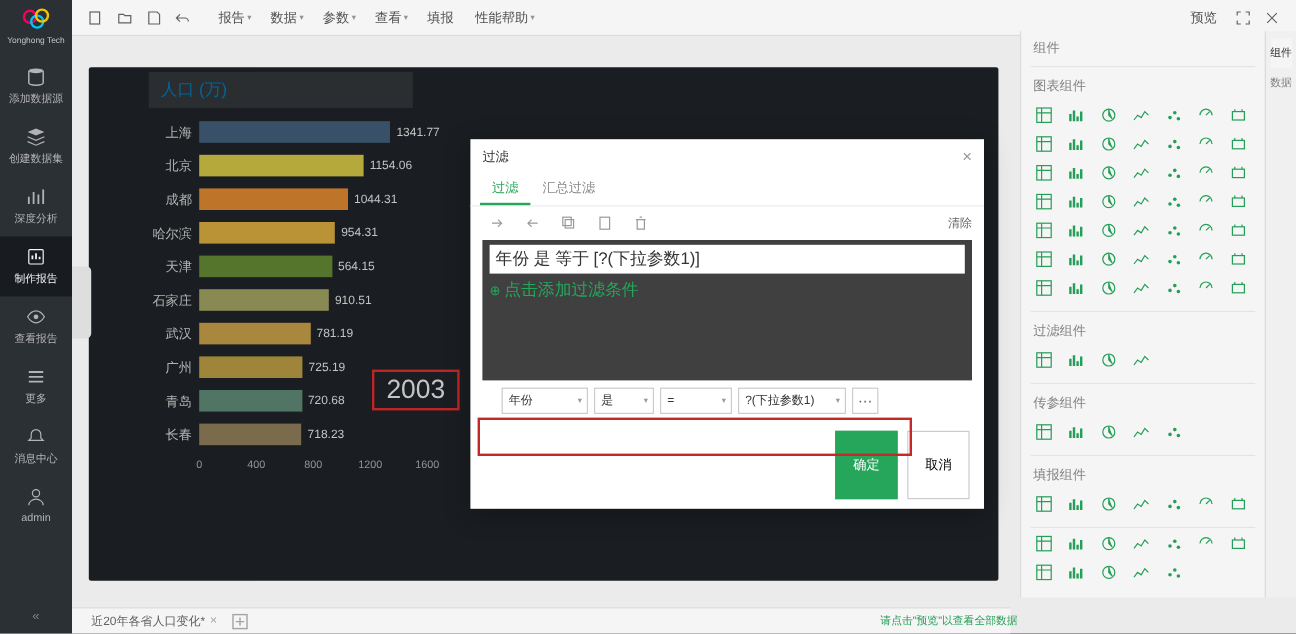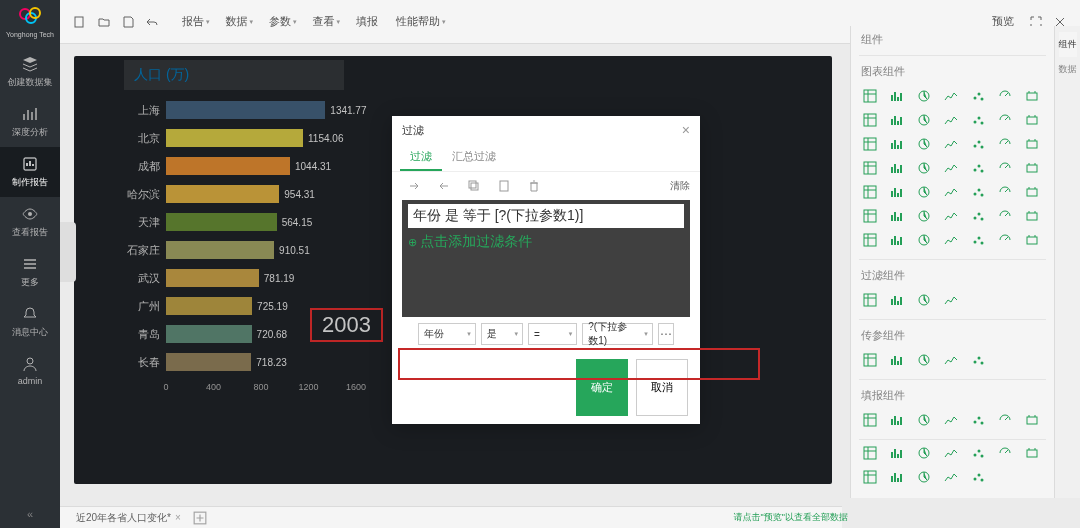--- a/index.html
+++ b/index.html
@@ -10,21 +10,21 @@
     .brand{font-size:7px;text-align:center;line-height:9px;color:#ccc;margin-bottom:8px}
     .sitem{display:flex;flex-direction:column;align-items:center;width:100%;padding:8px 0;cursor:pointer}
     .sitem.active{background:#1a1e22}
     .sitem .icn{width:18px;height:18px;margin-bottom:3px;display:flex;align-items:center;justify-content:center;color:#bbb}
     .sitem .icn svg{width:16px;height:16px;fill:#bbb}
     .sitem.active .icn svg{fill:#fff}
     .sitem .lbl{font-size:9px;color:#bbb}
     .sitem.active .lbl{color:#fff}
     .coll{position:absolute;bottom:8px;color:#888}
     .card{position:absolute;left:74px;top:56px;width:758px;height:428px;background:#1c1f23;border-radius:2px}
-    .top{position:absolute;left:60px;top:0;right:0;height:44px;background:#fff;border-bottom:1px solid #e4e4e4;display:flex;align-items:center;padding:0 8px;z-index:4}
+    .top{position:absolute;left:60px;top:0;right:0;height:30px;background:#fff;border-bottom:1px solid #e4e4e4;display:flex;align-items:center;padding:0 8px;z-index:4}
     .ticn{width:20px;height:20px;display:flex;align-items:center;justify-content:center;margin:0 2px;color:#666;cursor:pointer}
     .ticn svg{width:12px;height:12px;fill:#666}
     .tmenu{padding:0 8px;font-size:11px;color:#555;cursor:pointer;display:flex;align-items:center}
     .tmenu::after{content:"▾";font-size:7px;margin-left:2px;color:#999}
     .tmenu.nodrop::after{content:""}
     .topr{margin-left:auto;display:flex;align-items:center}
     .chart{position:absolute;left:124px;top:60px;width:266px;height:396px;color:#ccc;z-index:3}
     .ctitle{background:rgba(255,255,255,.08);padding:6px 10px;font-size:14px;color:#0369a1;width:220px}
     .rows{margin-top:6px}
     .row{display:flex;align-items:center;height:28px;font-size:11px}
@@ -42,21 +42,21 @@
     .rsep{height:1px;background:#eee;margin:2px 8px}
     .rtabs{position:absolute;right:0;top:26px;width:26px;height:472px;background:#fafafa;border-left:1px solid #e4e4e4;z-index:5;display:flex;flex-direction:column;align-items:center;padding-top:6px;font-size:9px;color:#888}
     .rtab{padding:6px 0;writing-mode:horizontal-tb;cursor:pointer}
     .rtab.active{background:#fff;color:#333}
     .tabs{position:absolute;left:60px;bottom:0;right:238px;height:22px;background:#fff;border-top:1px solid #e4e4e4;display:flex;align-items:center;padding:0 8px;z-index:4}
     .tab{font-size:10px;color:#666;padding:0 8px;display:flex;align-items:center}
     .tab::after{content:"×";margin-left:4px;color:#aaa;font-size:10px}
     .tabadd{width:14px;height:14px;margin-left:4px;cursor:pointer}
     .hint{position:absolute;right:232px;bottom:4px;font-size:9px;color:#26a65b;z-index:4}
     .overlay{position:absolute;inset:0;background:rgba(0,0,0,.04);z-index:10}
-    .modal{position:absolute;left:392px;top:116px;width:308px;height:308px;background:#fff;box-shadow:0 4px 20px rgba(0,0,0,.25);z-index:20;display:flex;flex-direction:column}
+    .modal{position:absolute;left:392px;top:116px;width:428px;height:308px;background:#fff;box-shadow:0 4px 20px rgba(0,0,0,.25);z-index:20;display:flex;flex-direction:column}
     .mtitle{padding:6px 10px;font-size:11px;display:flex;align-items:center}
     .mclose{margin-left:auto;cursor:pointer;color:#999;font-size:14px}
     .mtabs{display:flex;border-bottom:1px solid #eee;padding:0 8px}
     .mtab{padding:5px 10px;font-size:11px;color:#888;cursor:pointer;border-bottom:2px solid transparent}
     .mtab.active{color:#26a65b;border-bottom-color:#26a65b}
     .mtb{display:flex;align-items:center;padding:4px 10px;gap:6px}
     .mtb .ticn{margin:0 2px}
     .mtb .clr{margin-left:auto;font-size:10px;color:#666;cursor:pointer}
     .mbody{flex:1;background:#404040;margin:0 10px;font-size:14px;color:#333;padding:4px 6px}
     .cond{background:#fff;padding:3px 5px;margin-bottom:2px}
@@ -78,20 +78,29 @@
 <div class="ls">
   <div class="logo">
     <svg viewBox="0 0 30 20">
         <circle cx="10" cy="8" r="5" fill="none" stroke="#f06" stroke-width="2"></circle>
         <circle cx="16" cy="12" r="5" fill="none" stroke="#0cf" stroke-width="2"></circle>
         <circle cx="20" cy="7" r="5" fill="none" stroke="#fc0" stroke-width="2"></circle>
       </svg>
   </div>
   <div class="brand">Yonghong Tech</div>
 
+  <div class="sitem">
+      <span class="icn">
+        <svg viewBox="0 0 16 16">
+          <ellipse cx="8" cy="3" rx="6" ry="2"></ellipse>
+          <path d="M2 3v10c0 1.1 2.7 2 6 2s6-.9 6-2V3" fill="none" stroke="#bbb" stroke-width="1.2"></path>
+        </svg>
+      </span>
+      <span class="lbl">添加数据源</span>
+    </div>
   <div class="sitem">
       <span class="icn">
         <svg viewBox="0 0 16 16">
           <path d="M8 1l7 3-7 3-7-3z"></path>
           <path d="M1 8l7 3 7-3M1 12l7 3 7-3" fill="none" stroke="#bbb"></path>
         </svg>
       </span>
       <span class="lbl">创建数据集</span>
     </div>
   <div class="sitem">

